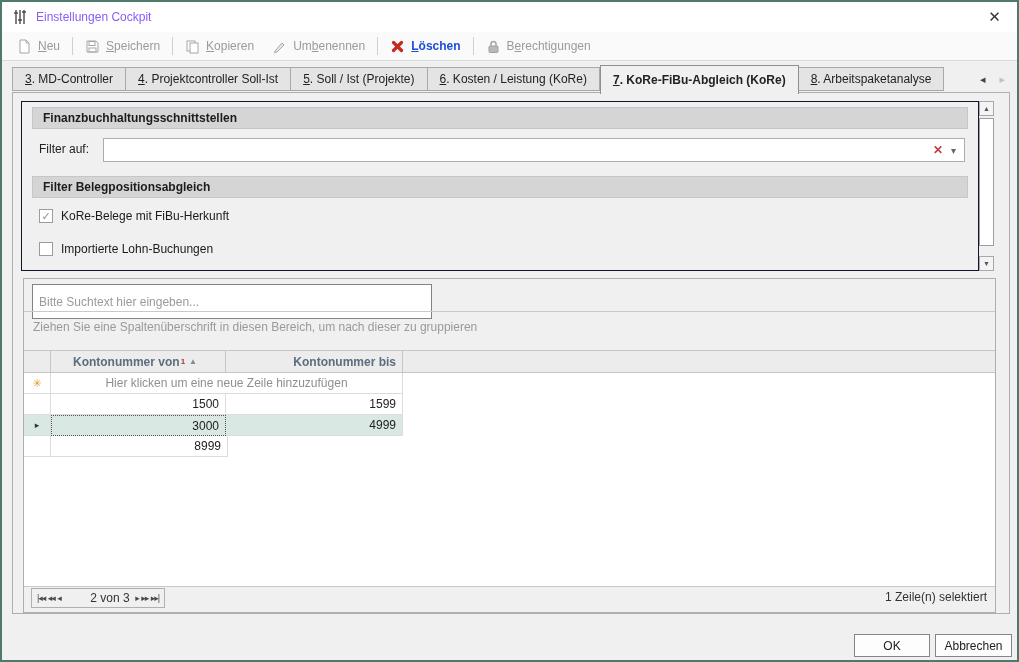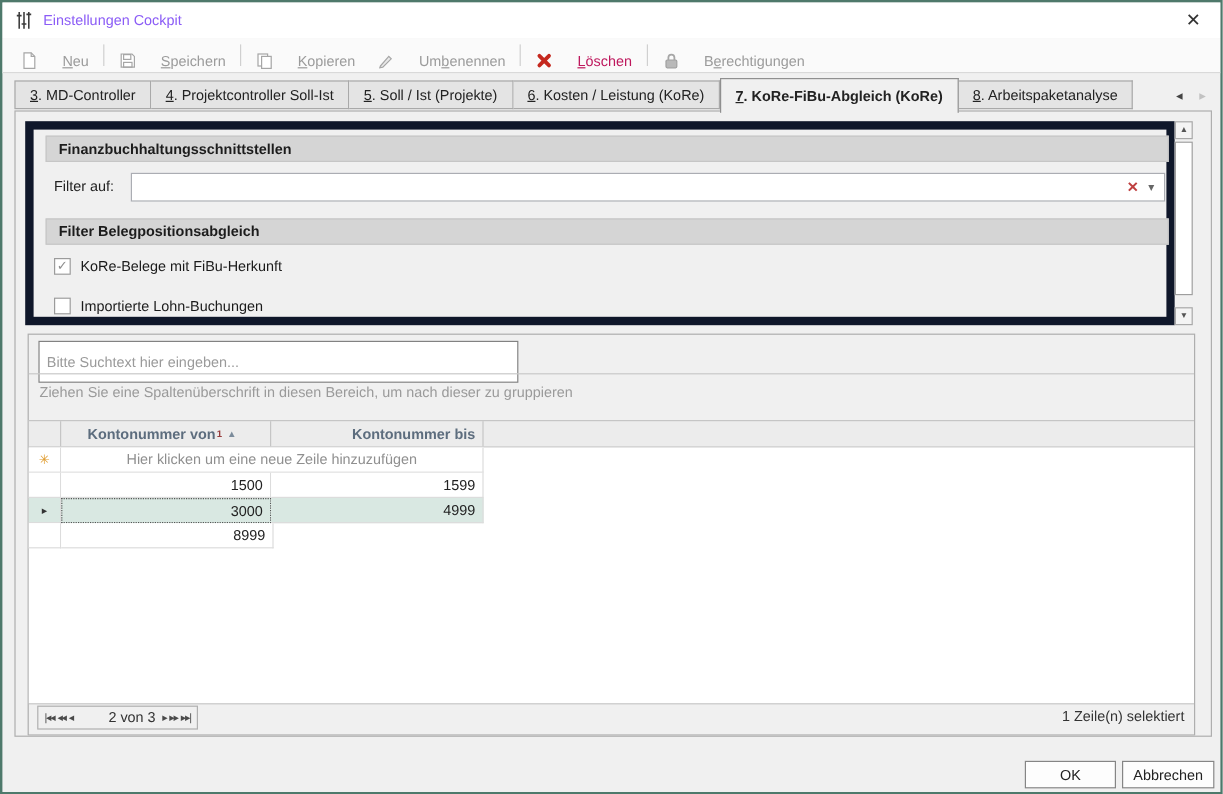--- a/index.html
+++ b/index.html
@@ -14,24 +14,24 @@
     background:#ffffff; display:flex; align-items:center; padding-left:10px; }
   .title-icon { width:16px; height:16px; margin-right:8px; }
   .title-text { font-size:12px; color:#8b5cf6; }
   .close-btn { position:absolute; right:0; top:0; width:45px; height:30px;
     display:flex; align-items:center; justify-content:center;
     font-size:15px; color:#333; cursor:default; }
   
   .toolbar { position:absolute; left:0; top:30px; width:1015px; height:29px;
     background:#fafafa; border-bottom:1px solid #d9d9d9;
     display:flex; align-items:center; padding-left:6px; }
-  .tb-item { display:flex; align-items:flex-end; gap:20px; padding:0 9px; height:24px; }
+  .tb-item { display:flex; align-items:center; gap:6px; padding:0 9px; height:24px; }
   .tb-item .lbl { white-space:nowrap; }
   .tb-disabled .lbl { color:#9b9b9b; }
-  .tb-enabled .lbl { color:#be185d; font-weight:normal; }
+  .tb-enabled .lbl { color:#1d4ed8; font-weight:bold; }
   .tb-sep { width:1px; height:18px; background:#d0d0d0; margin:0 3px; }
   .accel { text-decoration:underline; }
   .tb-icon { width:15px; height:15px; display:block; }
   
   .tabbar { position:absolute; left:10px; top:62px; height:29px;
     display:flex; align-items:center; z-index:2; }
   .tab { height:24px; padding:0 12px; display:flex; align-items:center;
     background:#e4e4e4; border:1px solid #a9a9a9; border-left:none;
     color:#222; white-space:nowrap; }
   .tab:first-child { border-left:1px solid #a9a9a9; }
@@ -40,21 +40,21 @@
   .tab-active + .tab { border-left:none; }
   .tabscroll { position:absolute; top:71px; right:12px; display:flex; gap:14px;
     font-size:11px; z-index:2; }
   .tabscroll .left { color:#444; }
   .tabscroll .right { color:#c2c2c2; }
   
   .content-panel { position:absolute; left:10px; top:90px; width:998px; height:522px;
     border:1px solid #aeaeae; background:#f0f0f0; }
   
   .upper-panel { position:absolute; left:8px; top:8px; width:958px; height:170px;
-    border:7px solid #0f172a; background:#f0f0f0; }
+    border:1px solid #0f172a; background:#f0f0f0; }
   .sec-header { position:absolute; left:10px; width:936px; height:22px;
     background:#d5d5d5; border:1px solid #c6c6c6; display:flex; align-items:center;
     padding-left:10px; font-weight:bold; color:#1c1c1c; }
   .sec-header-1 { top:5px; }
   .sec-header-2 { top:74px; }
   .filter-label { position:absolute; left:17px; top:40px; color:#222; }
   .combo { position:absolute; left:81px; top:36px; width:862px; height:24px;
     background:#fff; border:1px solid #abadb3; display:flex; align-items:center; }
   .combo input { flex:1; border:none; outline:none; height:100%; padding:0 6px;
     font:inherit; background:transparent; }

